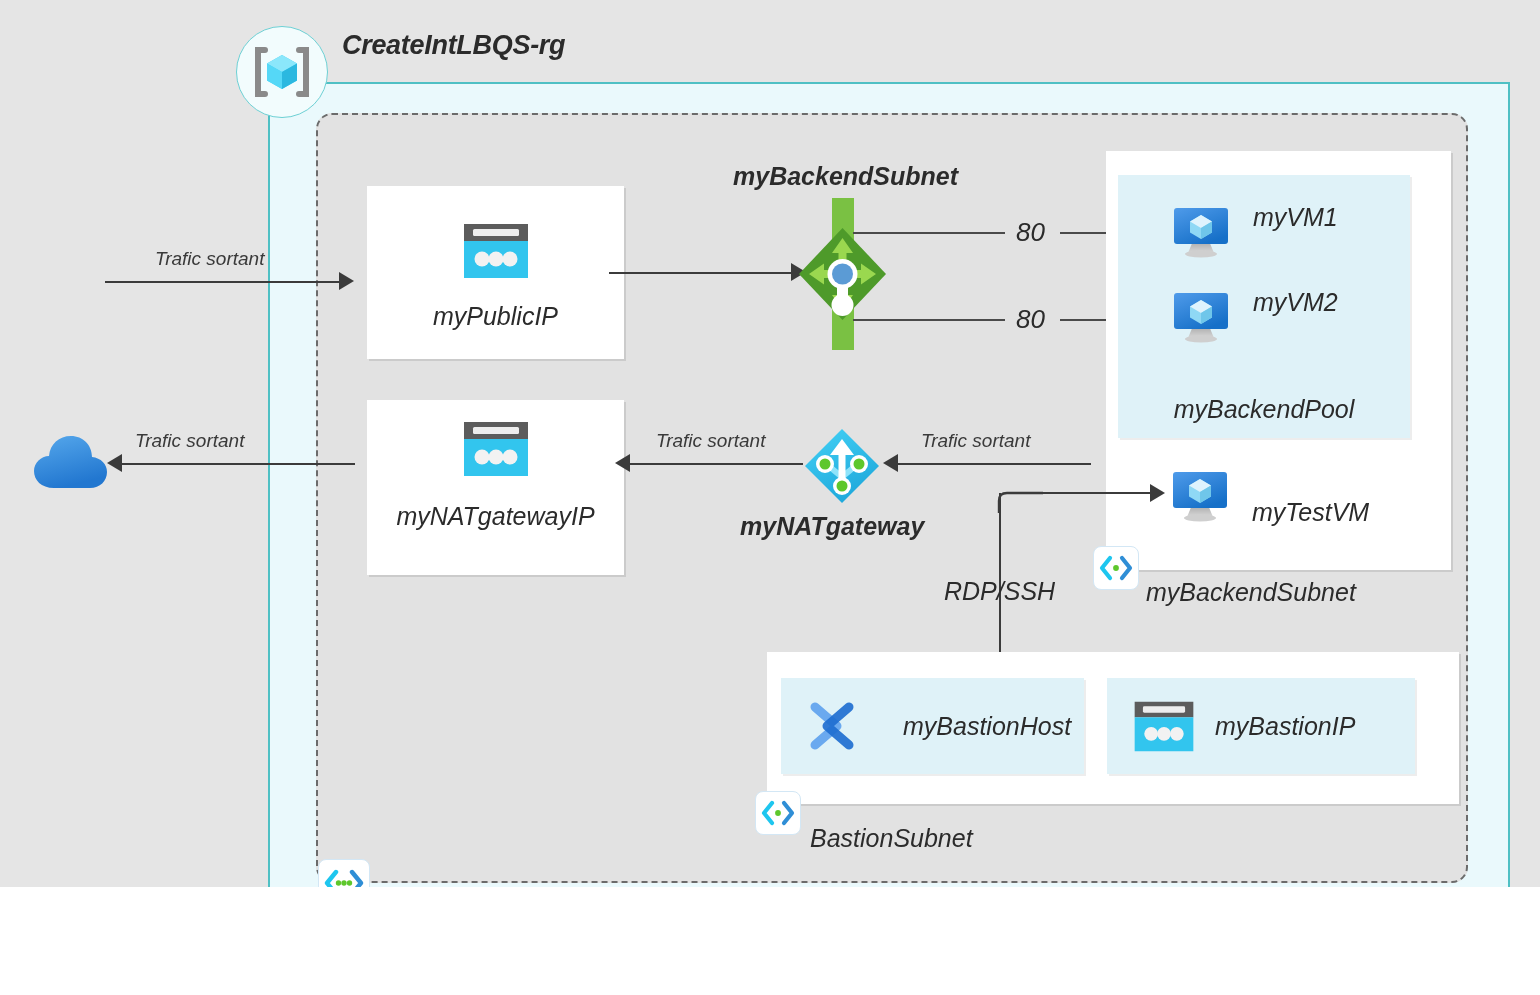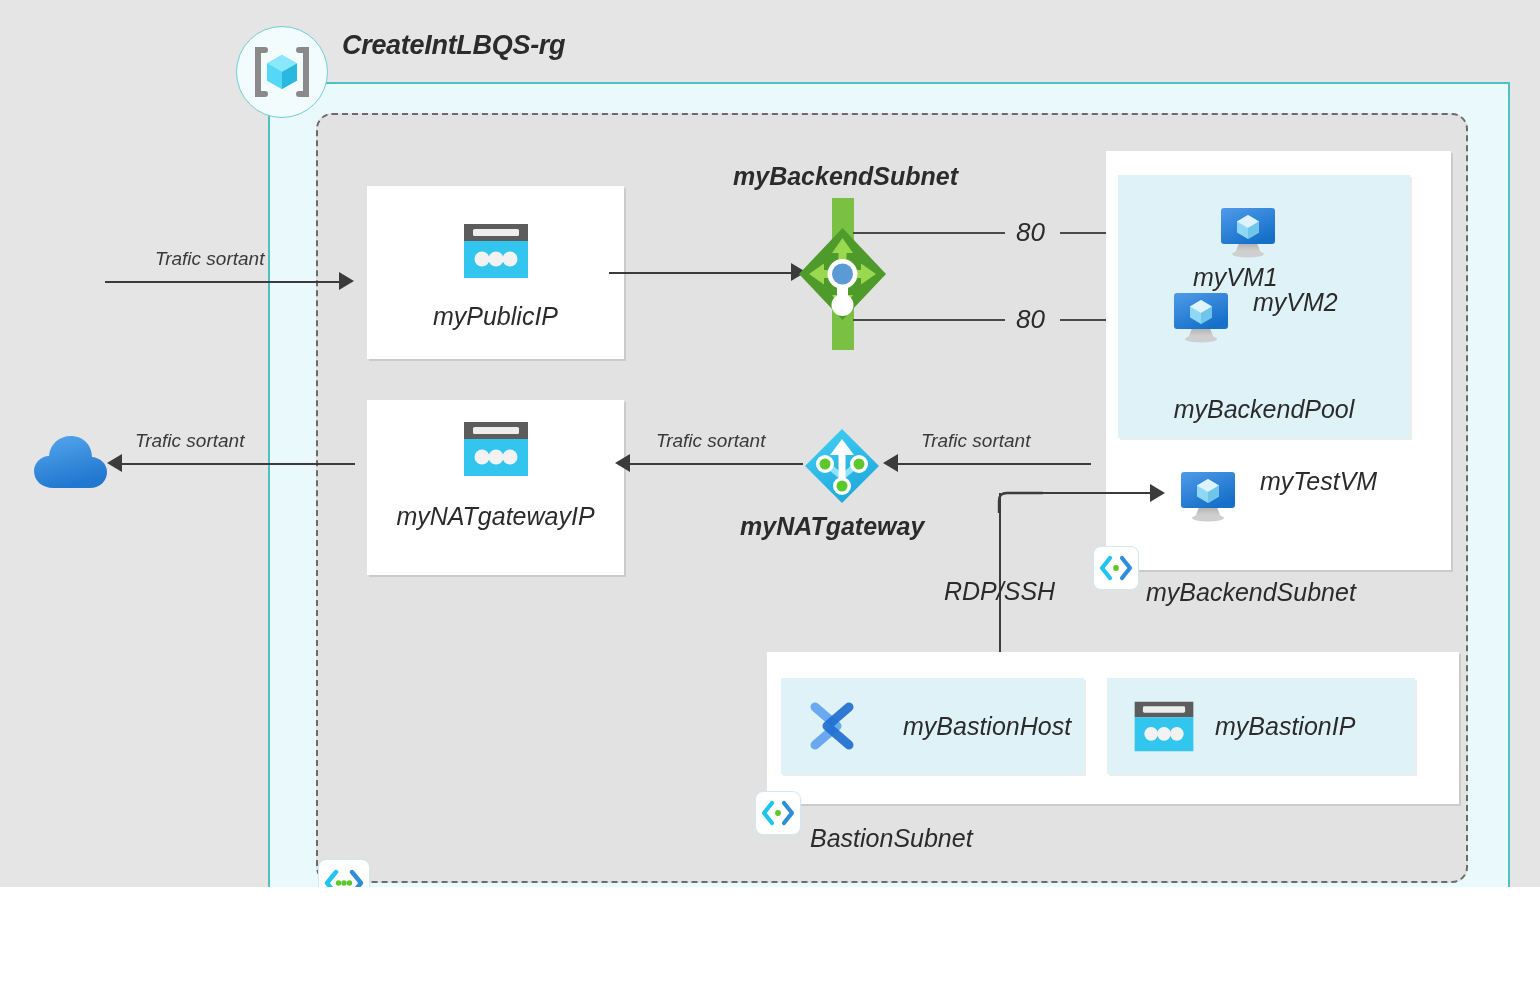--- a/index.html
+++ b/index.html
@@ -193,21 +193,21 @@
   <div class="hline" style="left:630px;top:463px;width:173px;"></div>
   <div class="arrow-l" style="left:615px;top:454px;"></div>
 
   <div class="flow-label" style="left:921px;top:430px;">Trafic sortant</div>
   <div class="hline" style="left:898px;top:463px;width:193px;"></div>
   <div class="arrow-l" style="left:883px;top:454px;"></div>
 
   <div class="panel backsub-box"></div>
 
   <div class="pool-box">
-    <div style="position:absolute;left:53px;top:28px;display:flex;align-items:flex-end;flex-direction:column;">
+    <div style="position:absolute;left:53px;top:28px;display:flex;align-items:flex-start;">
       <span>
         <svg width="60" height="60" viewBox="0 0 60 60">
           <defs>
               <linearGradient id="vmg1" x1="0" y1="0" x2="0.6" y2="1">
             <stop offset="0" stop-color="#4f9bea"></stop>
                 <stop offset="1" stop-color="#1670c8"></stop>
               </linearGradient>
             <linearGradient id="vmst1" x1="0" y1="0" x2="0" y2="1">
             <stop offset="0" stop-color="#a8a8a8"></stop>
                 <stop offset="1" stop-color="#d8d8d8"></stop>
@@ -245,21 +245,21 @@
           <path d="M30 25 L41 18.5 L41 29.5 L30 36 Z" fill="#6fc6ea"></path>
         </svg>
       </span>
       <span class="cell-label" style="margin-left:22px;">myVM2</span>
     </div>
 
     <div class="pool-label">myBackendPool</div>
   </div>
 
   <div class="clipwrap" style="left:1091px;top:465px;width:345px;height:70px;">
-    <div style="position:absolute;left:87px;top:2px;display:flex;align-items:flex-start;">
+    <div style="position:absolute;left:79px;top:2px;display:flex;align-items:flex-end;">
       <span>
         <svg width="60" height="60" viewBox="0 0 60 60">
           <defs>
               <linearGradient id="vmg3" x1="0" y1="0" x2="0.6" y2="1">
             <stop offset="0" stop-color="#4f9bea"></stop>
                 <stop offset="1" stop-color="#1670c8"></stop>
               </linearGradient>
             <linearGradient id="vmst3" x1="0" y1="0" x2="0" y2="1">
             <stop offset="0" stop-color="#a8a8a8"></stop>
                 <stop offset="1" stop-color="#d8d8d8"></stop>

